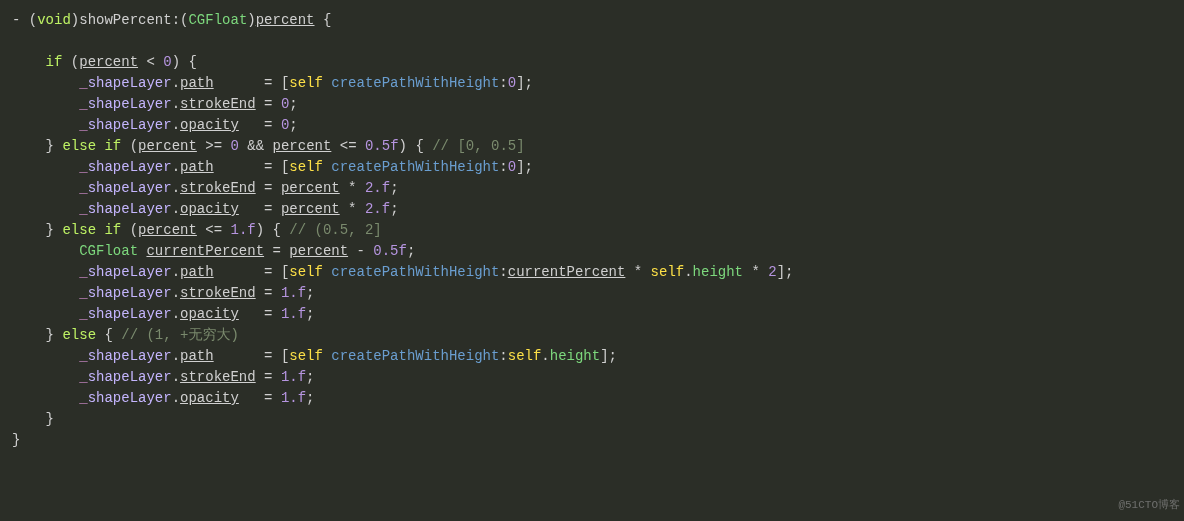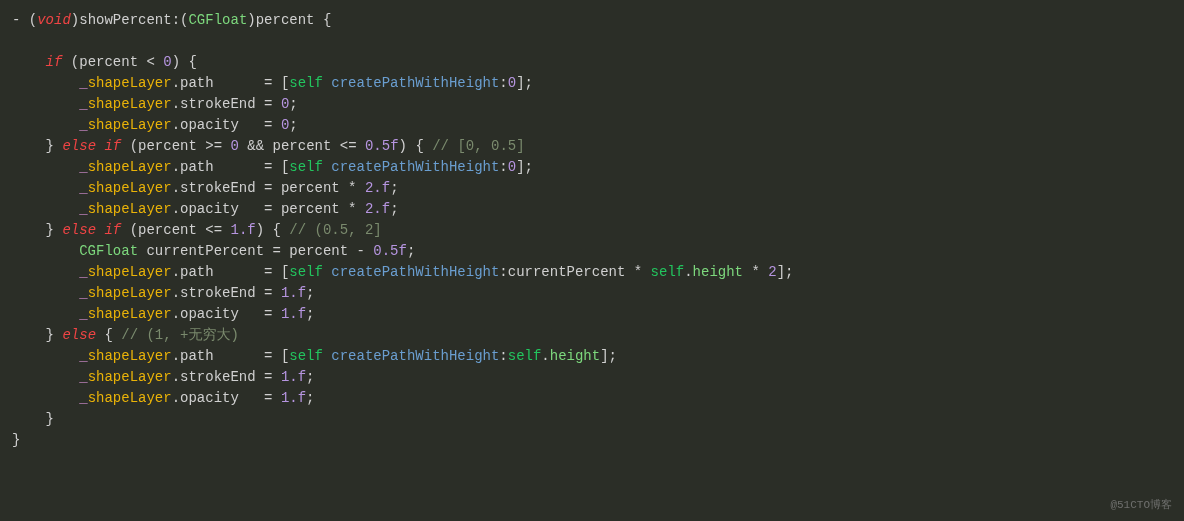--- a/index.html
+++ b/index.html
@@ -17,35 +17,35 @@
       width: 1184px;
       height: 521px;
       overflow: hidden;
       position: relative;
     }
     pre {
       font-family: inherit;
       white-space: pre;
     }
     .k-type { color: #7dd87d; font-family: Liberation Mono, monospace; }
-    .k-keyword { color: #ef4444; font-style: italic; }
-    .k-var { color: #eab308; }
-    .k-prop { color: #d0d0d0; }
+    .k-keyword { color: #bef264; }
+    .k-var { color: #c4b5fd; }
+    .k-prop { color: #d0d0d0; text-decoration: underline; }
     .k-method { color: #d0d0d0; text-align: right; }
     .k-msg { color: #6a9ed0; margin-top: 48px; }
-    .k-self { color: #22c55e; }
+    .k-self { color: #fde047; }
     .k-num { color: #b695e0; }
     .k-op { color: #d0d0d0; }
     .k-punct { color: #d0d0d0; }
     .k-comment { color: #7a8a6d; font-family: Liberation Mono, monospace; }
     .k-under { color: #c586c0; }
     .watermark {
       position: absolute;
       bottom: 8px;
-      right: 12px;
+      right: 4px;
       font-size: 11px;
       color: #8a8a8a;
       opacity: 0.7;
     }
   </style>
 </head>
 <body>
 
 <pre><span class="k-punct">-</span> <span class="k-punct">(</span><span class="k-keyword">void</span><span class="k-punct">)</span><span class="k-method">showPercent</span><span class="k-punct">:(</span><span class="k-type">CGFloat</span><span class="k-punct">)</span><span class="k-prop">percent</span> <span class="k-punct">{</span>
 

